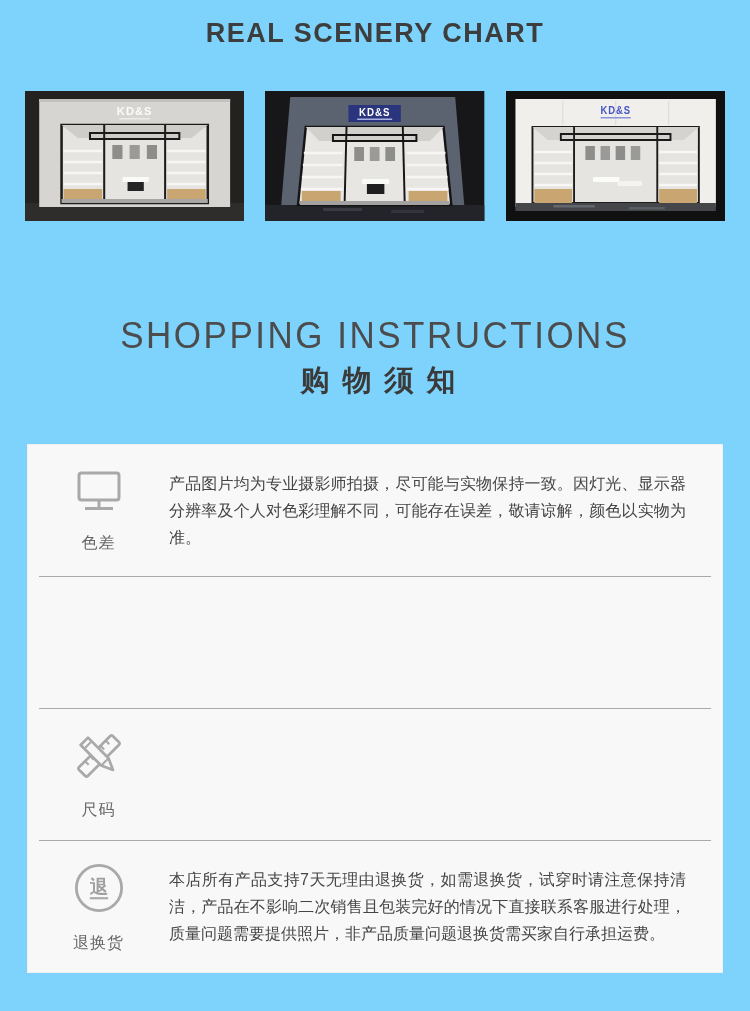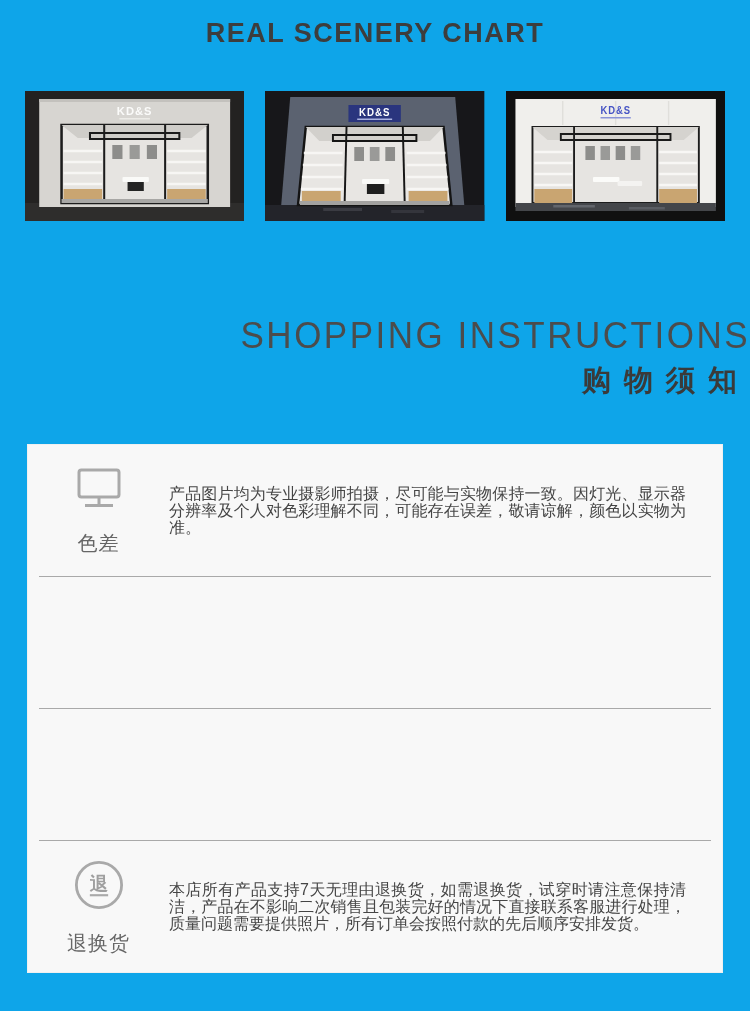--- a/index.html
+++ b/index.html
@@ -1,37 +1,37 @@
 <!DOCTYPE html>
 <html><head>
 <meta charset="utf-8">
 <style>
   * { margin:0; padding:0; box-sizing:border-box; }
   body { background:#ffffff; font-family:"Liberation Sans","DejaVu Sans",sans-serif; }
-  .page { width:750px; height:1011px; background:#0ea5e9; overflow:hidden; position:relative; }
+  .page { width:750px; height:1011px; background:#7dd3fc; overflow:hidden; position:relative; }
 
   .main-title { margin-top:18px; text-align:center; font-size:27px; font-weight:700;
                 letter-spacing:1.5px; color:#3d3d3d; }
 
   .gallery { margin-top:42px; padding:0 25px; display:flex; gap:21px; height:148px; }
   .gallery-item { flex:1; height:130px; }
   .gallery-item svg { width:100%; height:100%; display:block; }
 
-  .section-heading { margin-top:77px; text-align:right; }
+  .section-heading { margin-top:77px; text-align:center; }
   .section-heading .en { font-size:35px; font-weight:400; color:#4c4c4c;
                          letter-spacing:2.5px; transform:scaleY(1.04); }
   .section-heading .zh { margin-top:5px; font-size:29px; font-weight:700; color:#3a3a3a;
                          letter-spacing:13px; padding-left:19px; }
 
   .instructions-box { margin:43px 27px 0; background:#f8f8f8; border:1px solid #f0f0f0; }
   .instruction-row { display:flex; align-items:center; min-height:131px; }
   .icon-col { width:141px; flex-shrink:0; display:flex; flex-direction:column;
               align-items:center; justify-content:center; }
-  .icon-col .label { margin-top:17px; font-size:20px; color:#666666; letter-spacing:1px; }
-  .row-text { flex:1; padding:14px 36px 14px 0; font-size:16px; line-height:17px;
+  .icon-col .label { margin-top:17px; font-size:16px; color:#666666; letter-spacing:1px; }
+  .row-text { flex:1; padding:14px 36px 14px 0; font-size:16px; line-height:27px;
               color:#454545; text-align:justify; }
   .divider { border-top:1px solid #a9a9a9; margin:0 11px; height:0; }
 
   svg text { font-family:"Liberation Sans","DejaVu Sans",sans-serif; }
   .icn { display:block; }
 </style>
 </head>
 <body>
 
 <div class="page">
@@ -167,29 +167,43 @@
       </div>
       <div class="row-text">产品图片均为专业摄影师拍摄，尽可能与实物保持一致。因灯光、显示器分辨率及个人对色彩理解不同，可能存在误差，敬请谅解，颜色以实物为准。</div>
     </div>
     <div class="divider"></div>
 
     <div class="instruction-row">
     </div>
     <div class="divider"></div>
 
     <div class="instruction-row">
+      <div class="icon-col">
+        <svg class="icn" width="54" height="54" viewBox="0 0 52 52">
+          <g transform="rotate(45 26 26)">
+            <rect x="20" y="3" width="12" height="46" rx="2" fill="#f8f8f8" stroke="#a9a9a9" stroke-width="2.6"></rect>
+            <path d="M20 11 h5 M20 18 h5 M20 25 h5 M20 32 h5 M20 39 h5" stroke="#a9a9a9" stroke-width="2"></path>
+          </g>
+          <g transform="rotate(-45 26 26)">
+            <path d="M21 6 h10 v28 l-5 11 -5 -11 z" fill="#f8f8f8" stroke="#a9a9a9" stroke-width="2.6" stroke-linejoin="round"></path>
+            <line x1="21" y1="34" x2="31" y2="34" stroke="#a9a9a9" stroke-width="2"></line>
+            <line x1="21" y1="11" x2="31" y2="11" stroke="#a9a9a9" stroke-width="2"></line>
+          </g>
+        </svg>
+        <div class="label">尺码</div>
+      </div>
     </div>
     <div class="divider"></div>
 
     <div class="instruction-row">
       <div class="icon-col">
         <svg class="icn" width="56" height="56" viewBox="0 0 52 52">
           <circle cx="26" cy="26" r="21" fill="none" stroke="#a9a9a9" stroke-width="2.6"></circle>
           <text x="26" y="30.5" text-anchor="middle" font-size="17" font-weight="bold" fill="#9f9f9f">退</text>
           <line x1="17.5" y1="35.5" x2="34.5" y2="35.5" stroke="#a9a9a9" stroke-width="2"></line>
         </svg>
         <div class="label">退换货</div>
       </div>
-      <div class="row-text">本店所有产品支持7天无理由退换货，如需退换货，试穿时请注意保持清洁，产品在不影响二次销售且包装完好的情况下直接联系客服进行处理，质量问题需要提供照片，所有订单会按照付款的先后顺序安排发货。</div>
+      <div class="row-text">本店所有产品支持7天无理由退换货，如需退换货，试穿时请注意保持清洁，产品在不影响二次销售且包装完好的情况下直接联系客服进行处理，质量问题需要提供照片，非产品质量问题退换货需买家自行承担运费。</div>
     </div>
 
   </div>
 </div>
 
 </body></html>

